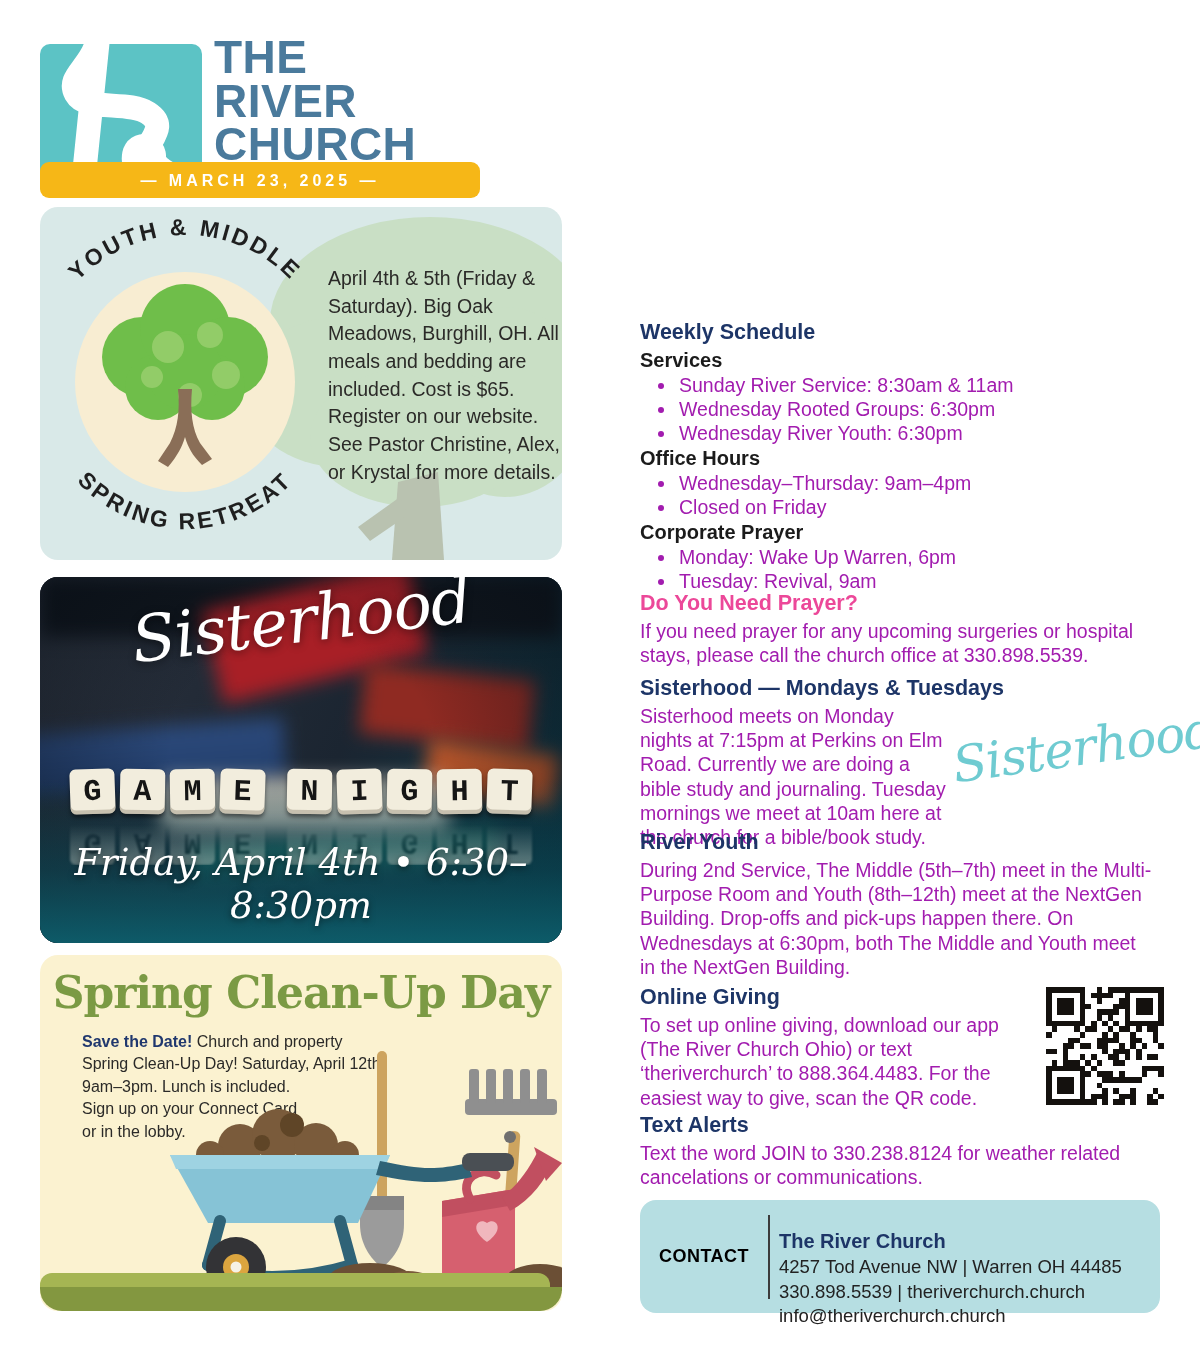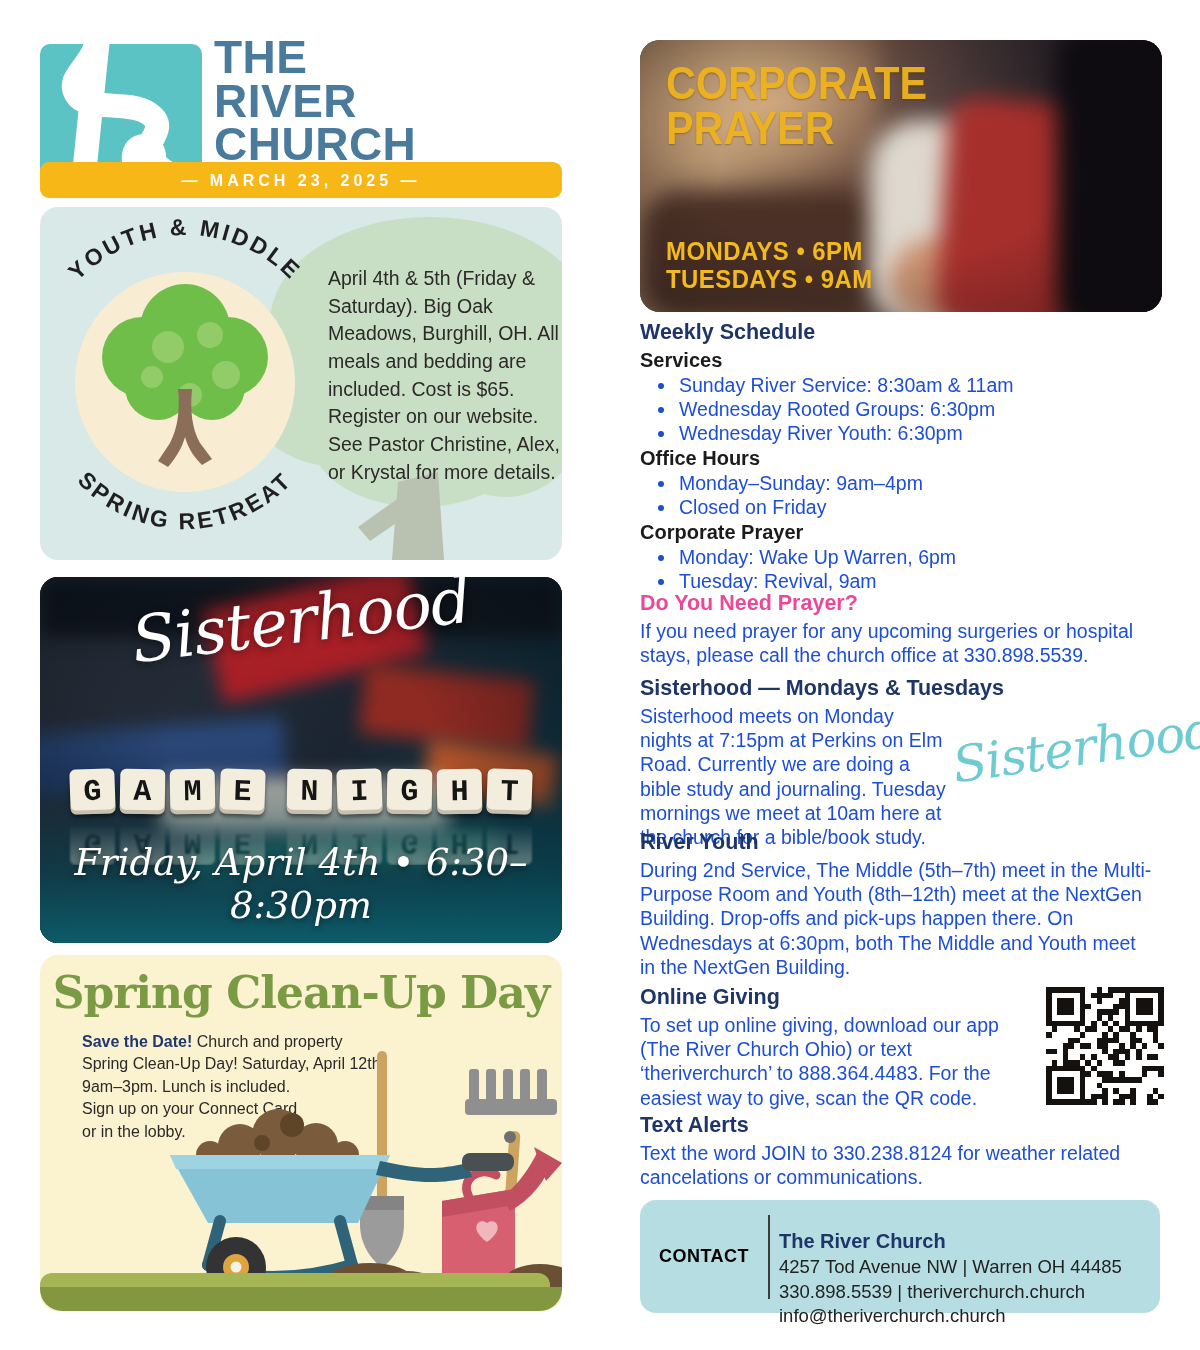--- a/index.html
+++ b/index.html
@@ -3,21 +3,21 @@
 <meta charset="utf-8">
 <style>
   html,body{margin:0;padding:0;background:#ffffff;}
   #page{
     position:relative;width:1200px;height:1350px;background:#ffffff;overflow:hidden;
     font-family:"Liberation Sans","DejaVu Sans",sans-serif;color:#26251f;
   }
   
   .logo-icon{position:absolute;left:40px;top:44px;width:162px;height:152px;border-radius:10px;background:#5cc3c5;overflow:hidden;}
   .logo-text{position:absolute;left:214px;top:36px;font-weight:bold;color:#4a7a9c;font-size:46px;line-height:.95;letter-spacing:.5px;}
-  .date-banner{position:absolute;left:40px;top:162px;width:522px;height:36px;background:#f6b717;border-radius:9px;
+  .date-banner{position:absolute;left:40px;top:162px;width:440px;height:36px;background:#f6b717;border-radius:9px;
     color:#fff;font-weight:bold;font-size:16px;letter-spacing:4px;text-align:center;line-height:37px;}
   
   .card{position:absolute;border-radius:18px;overflow:hidden;}
   .retreat{left:40px;top:207px;width:522px;height:353px;background:#d9e9e8;}
   .retreat-body{position:absolute;left:288px;top:58px;width:232px;font-size:19.5px;line-height:1.42;color:#2b2a28;}
   .gn{left:40px;top:577px;width:522px;height:366px;background:#141c26;}
   .gn-layer{position:absolute;filter:blur(9px);}
   .gn-vignette{position:absolute;inset:0;background:radial-gradient(ellipse at 50% 45%,rgba(0,0,0,0) 35%,rgba(4,10,18,.55) 100%);}
   .gn-teal{position:absolute;inset:0;background:linear-gradient(to bottom,rgba(0,0,0,0) 55%,rgba(10,78,92,.55) 80%,rgba(13,96,110,.92) 100%);}
   .gn-script{position:absolute;left:0;top:6px;width:100%;text-align:center;transform:rotate(-7deg);
@@ -43,21 +43,21 @@
   .prayer{position:absolute;left:640px;top:40px;width:522px;height:272px;border-radius:20px;overflow:hidden;background:#3a2c28;}
   .pr-layer{position:absolute;filter:blur(11px);}
   .pr-title{position:absolute;left:26px;top:20px;color:#eeb31e;font-weight:bold;font-size:47px;line-height:.96;
     letter-spacing:0;transform:scaleX(.88);transform-origin:left top;opacity:.95;text-shadow:0 1px 2px rgba(60,30,0,.35);}
   .pr-times{position:absolute;left:26px;bottom:18px;color:#f3ba1d;font-weight:bold;font-size:26px;line-height:1.1;
     transform:scaleX(.92);transform-origin:left bottom;letter-spacing:.5px;}
   .rc{position:absolute;left:640px;width:524px;}
   .rc h3{margin:0 0 3px 0;font-size:21.5px;color:#1d3567;}
   .rc h3.red{color:#ec4899;}
   .rc .sub{font-weight:bold;color:#1b1b1b;font-size:20px;line-height:1.23;}
-  .rc p,.rc li{font-size:19.5px;line-height:1.24;color:#1d4ed8;margin:0;}
+  .rc p,.rc li{font-size:19.5px;line-height:1.24;color:#a21caf;margin:0;}
   .rc ul{margin:0 0 1px 0;padding-left:37px;}
   .rc li{padding-left:2px;}
   .red-body{color:#e83c47;}
   .sis-script{float:right;width:212px;height:104px;margin:2px 0 2px 6px;position:relative;}
   .sis-script .txt{position:absolute;left:0;top:16px;width:100%;text-align:center;transform:rotate(-8deg);
     font-family:"DejaVu Serif","Liberation Serif",serif;font-style:italic;font-size:50px;color:#6fcbd1;letter-spacing:-1px;}
   .qr{float:right;width:118px;height:118px;margin:2px 0 6px 14px;}
   .contact{position:absolute;left:640px;top:1200px;width:520px;height:113px;background:#b6dee2;border-radius:16px;
     display:flex;align-items:center;}
   .contact .label{width:128px;text-align:center;font-weight:bold;font-size:18px;color:#000000;letter-spacing:.5px;}
@@ -245,50 +245,32 @@
         <ellipse cx="368" cy="232" rx="26" ry="12" fill="#7a5b3b"></ellipse>
         <ellipse cx="500" cy="228" rx="34" ry="15"></ellipse>
         <ellipse cx="478" cy="233" rx="20" ry="10" fill="#7a5b3b"></ellipse>
       </g>
 
       <path d="M12,222 H498 a12,12 0 0 1 12,12 v4 H0 v-4 a12,12 0 0 1 12,-12 Z" fill="#a5b553"></path>
       <path d="M0,236 H522 v2 a22,22 0 0 1 -22,22 H22 A22,22 0 0 1 0,238 Z" fill="#839740"></path>
     </svg>
   </div>
 
-  <div class="prayer">
-    <div style="position:absolute;inset:0;background:linear-gradient(100deg,#8a6a50 0%,#a98a6a 18%,#7a5a48 38%,#4a3a3a 58%,#241e26 78%,#17141c 100%);"></div>
-    <div class="pr-layer" style="left:-20px;top:-30px;width:260px;height:160px;background:radial-gradient(#d9b184,rgba(217,177,132,0));"></div>
-    <div class="pr-layer" style="left:0px;top:150px;width:240px;height:130px;background:#4a3026;border-radius:40px;"></div>
-    <div class="pr-layer" style="left:230px;top:80px;width:130px;height:210px;background:#ded8ce;border-radius:50px;"></div>
-    <div class="pr-layer" style="left:250px;top:200px;width:160px;height:80px;background:#c89070;border-radius:40px;"></div>
-    <div class="pr-layer" style="right:70px;top:60px;width:150px;height:230px;background:#a62f2c;transform:rotate(4deg);border-radius:30px;"></div>
-    <div class="pr-layer" style="right:-15px;top:-10px;width:120px;height:300px;background:#0f0d12;border-radius:30px;"></div>
-    <div style="position:absolute;inset:0;background:radial-gradient(ellipse at 45% 50%,rgba(0,0,0,0) 45%,rgba(10,8,10,.35) 100%);"></div>
-    <div class="pr-title">
-      <div>CORPORATE</div>
-      <div>PRAYER</div>
-    </div>
-    <div class="pr-times">
-      <div>MONDAYS • 6PM</div>
-      <div>TUESDAYS • 9AM</div>
-    </div>
-  </div>
 
   <div class="rc" style="top:320px">
     <h3>Weekly Schedule</h3>
     <div class="sub">Services</div>
     <ul>
       <li>Sunday River Service: 8:30am &amp; 11am</li>
       <li>Wednesday Rooted Groups: 6:30pm</li>
       <li>Wednesday River Youth: 6:30pm</li>
     </ul>
     <div class="sub">Office Hours</div>
     <ul>
-      <li>Monday–Sunday: 9am–4pm</li>
+      <li>Wednesday–Thursday: 9am–4pm</li>
       <li>Closed on Friday</li>
     </ul>
     <div class="sub">Corporate Prayer</div>
     <ul>
       <li>Monday: Wake Up Warren, 6pm</li>
       <li>Tuesday: Revival, 9am</li>
     </ul>
   </div>
 
   <div class="rc" style="top:591px">

